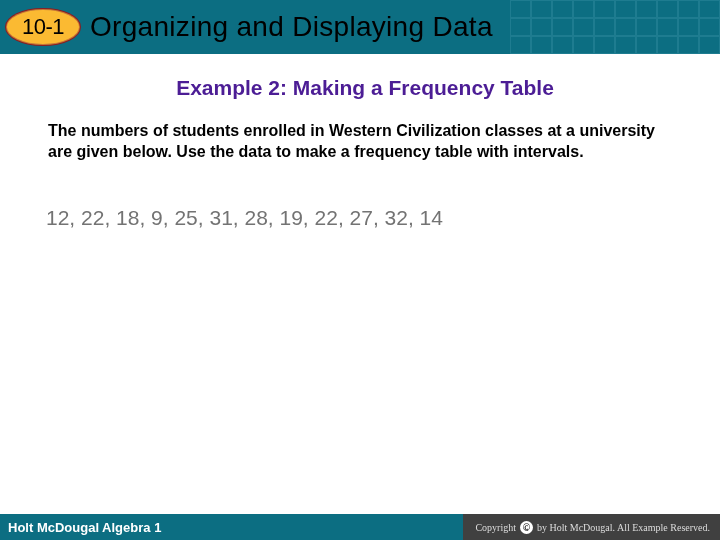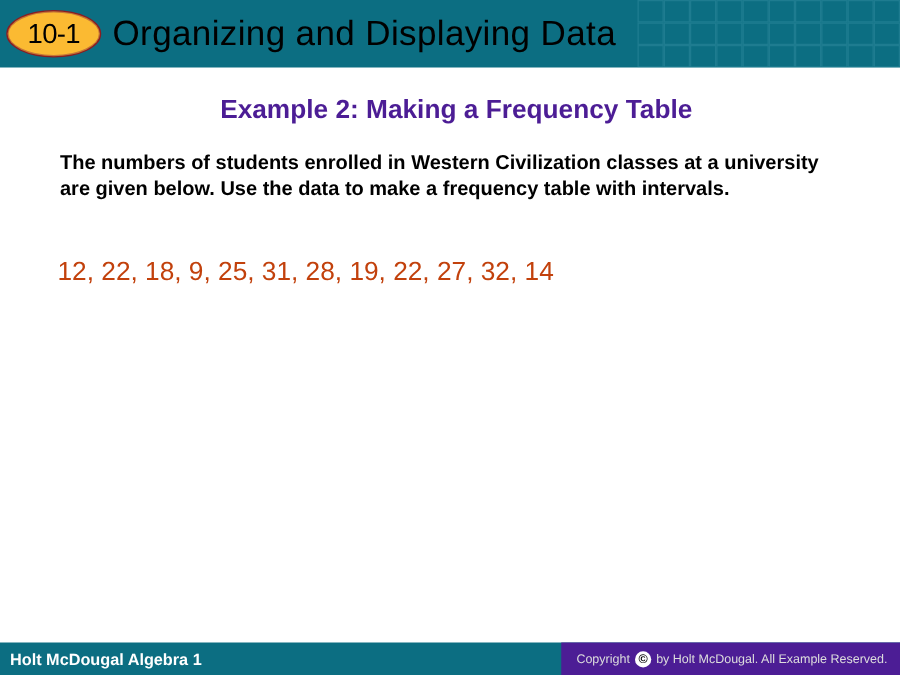--- a/index.html
+++ b/index.html
@@ -69,21 +69,21 @@
   }
   .problem {
     color: #000;
     font-weight: 700;
     font-size: 16px;
     line-height: 1.32;
     margin-bottom: 44px;
     padding: 0 8px 0 4px;
   }
   .data-list {
-    color: #c2410c;
+    color: #737373;
     font-weight: 400;
     font-size: 21px;
     padding-left: 2px;
   }
   .footer {
     position: absolute;
     bottom: 0;
     left: 0;
     width: 720px;
     height: 26px;
@@ -93,28 +93,28 @@
     justify-content: space-between;
   }
   .footer-left {
     color: #fff;
     font-size: 13px;
     font-weight: 700;
     padding-left: 8px;
     font-family: Verdana, sans-serif;
   }
   .footer-right {
-    background: #4c1d95;
+    background: #404040;
     color: #ddd;
     font-size: 10px;
     height: 26px;
     display: flex;
     align-items: center;
     padding: 0 10px 0 12px;
-    font-family: Liberation Sans, sans-serif;
+    font-family: Liberation Serif, serif;
   }
   .copy-symbol {
     background: #fff;
     color: #000;
     border-radius: 50%;
     width: 13px;
     height: 13px;
     display: inline-flex;
     align-items: center;
     justify-content: center;

